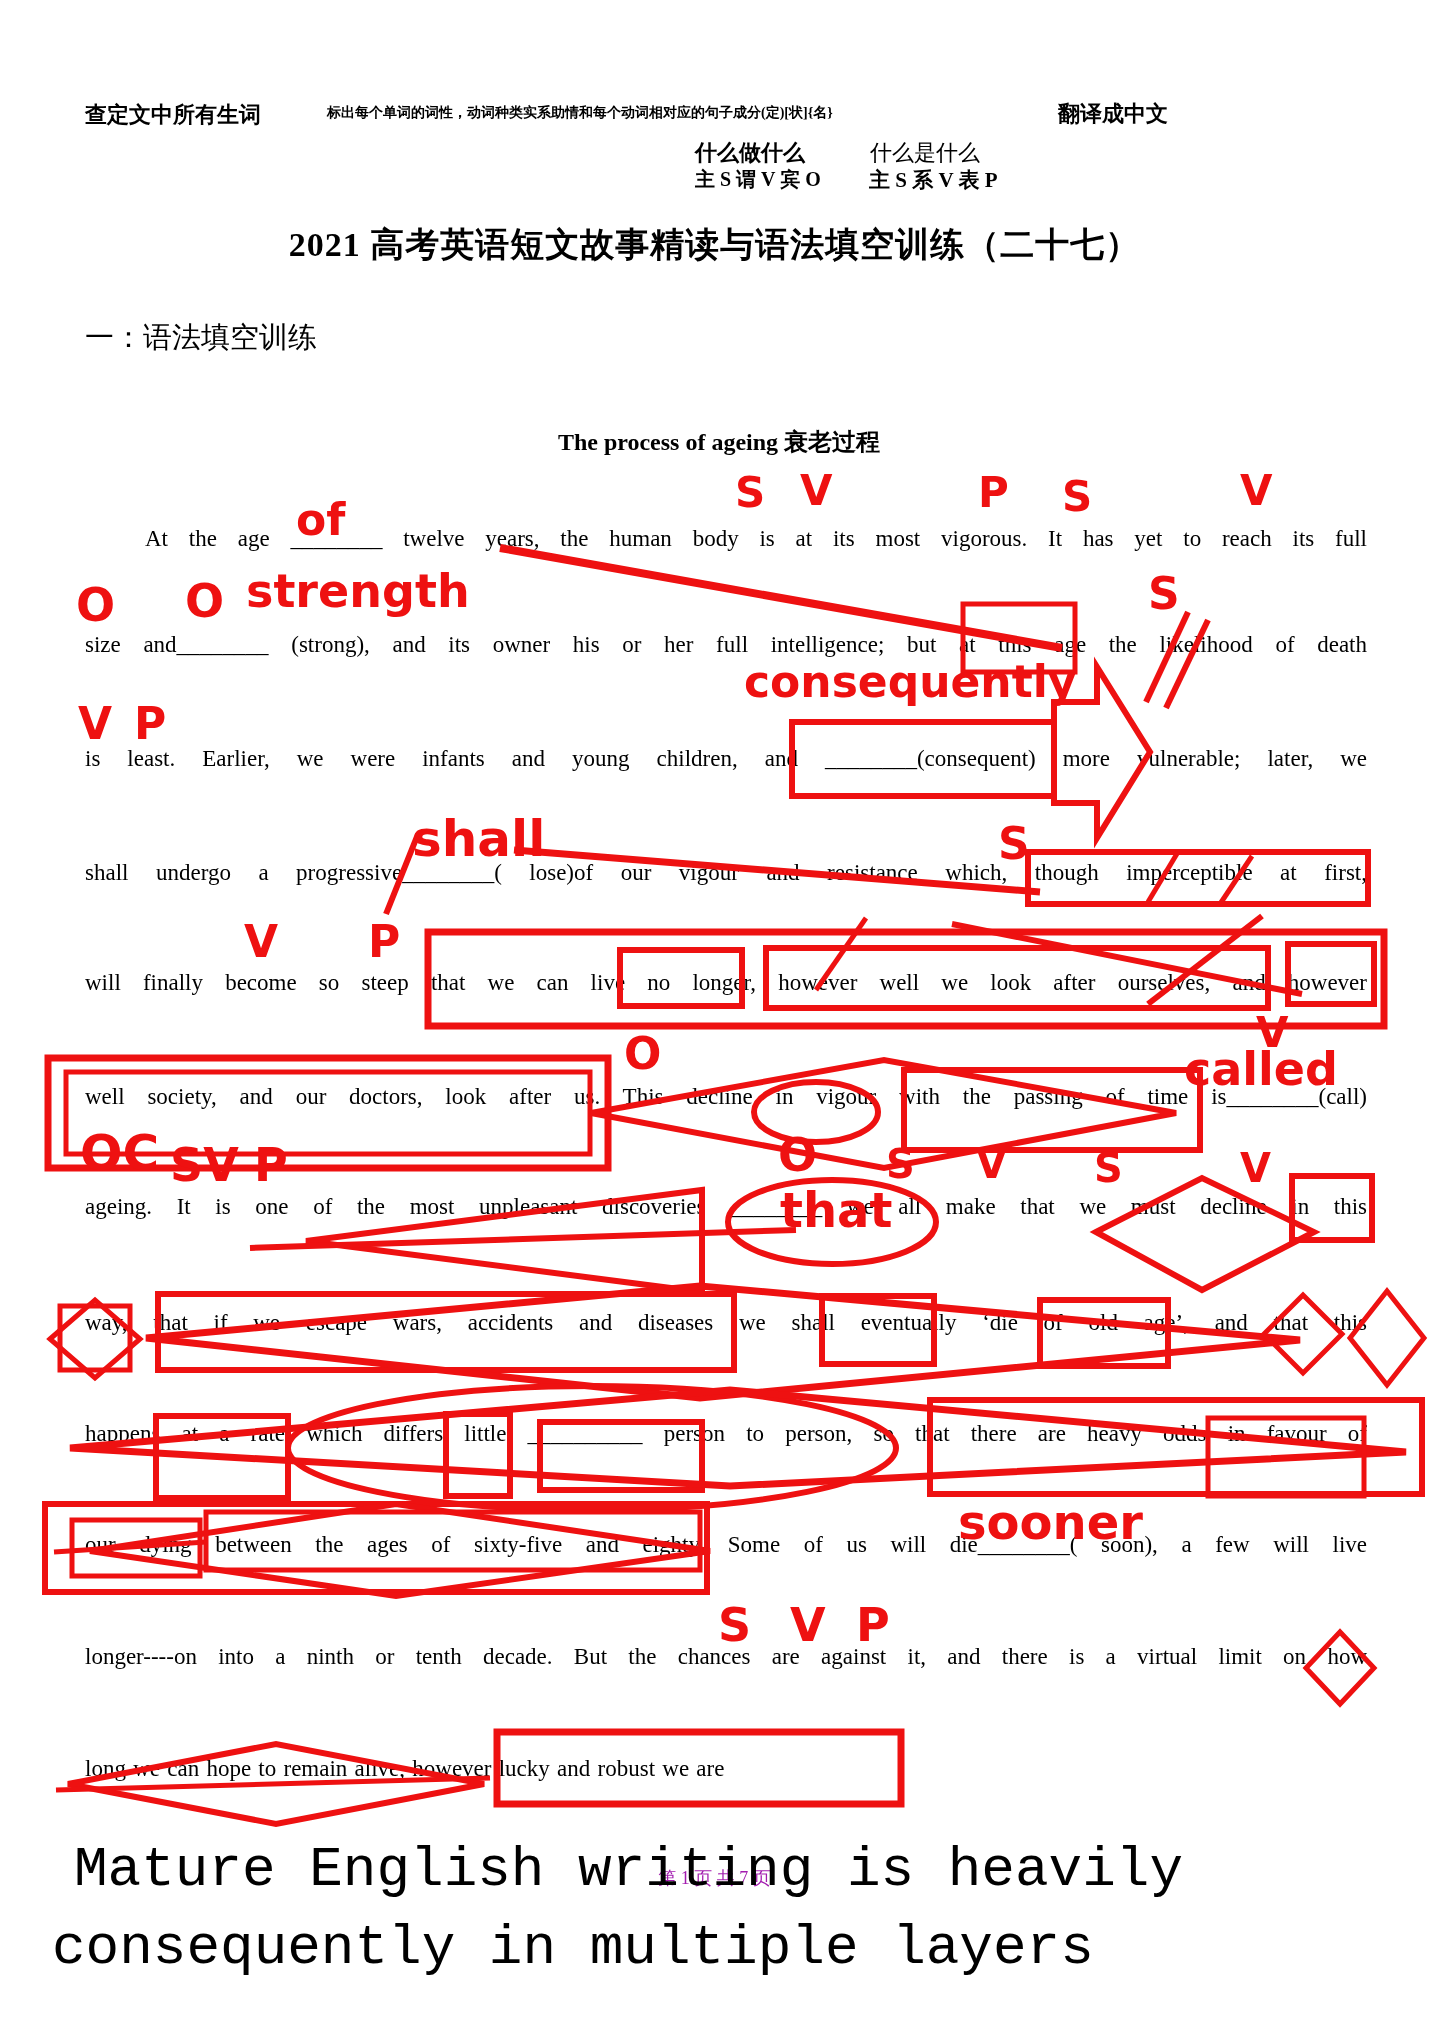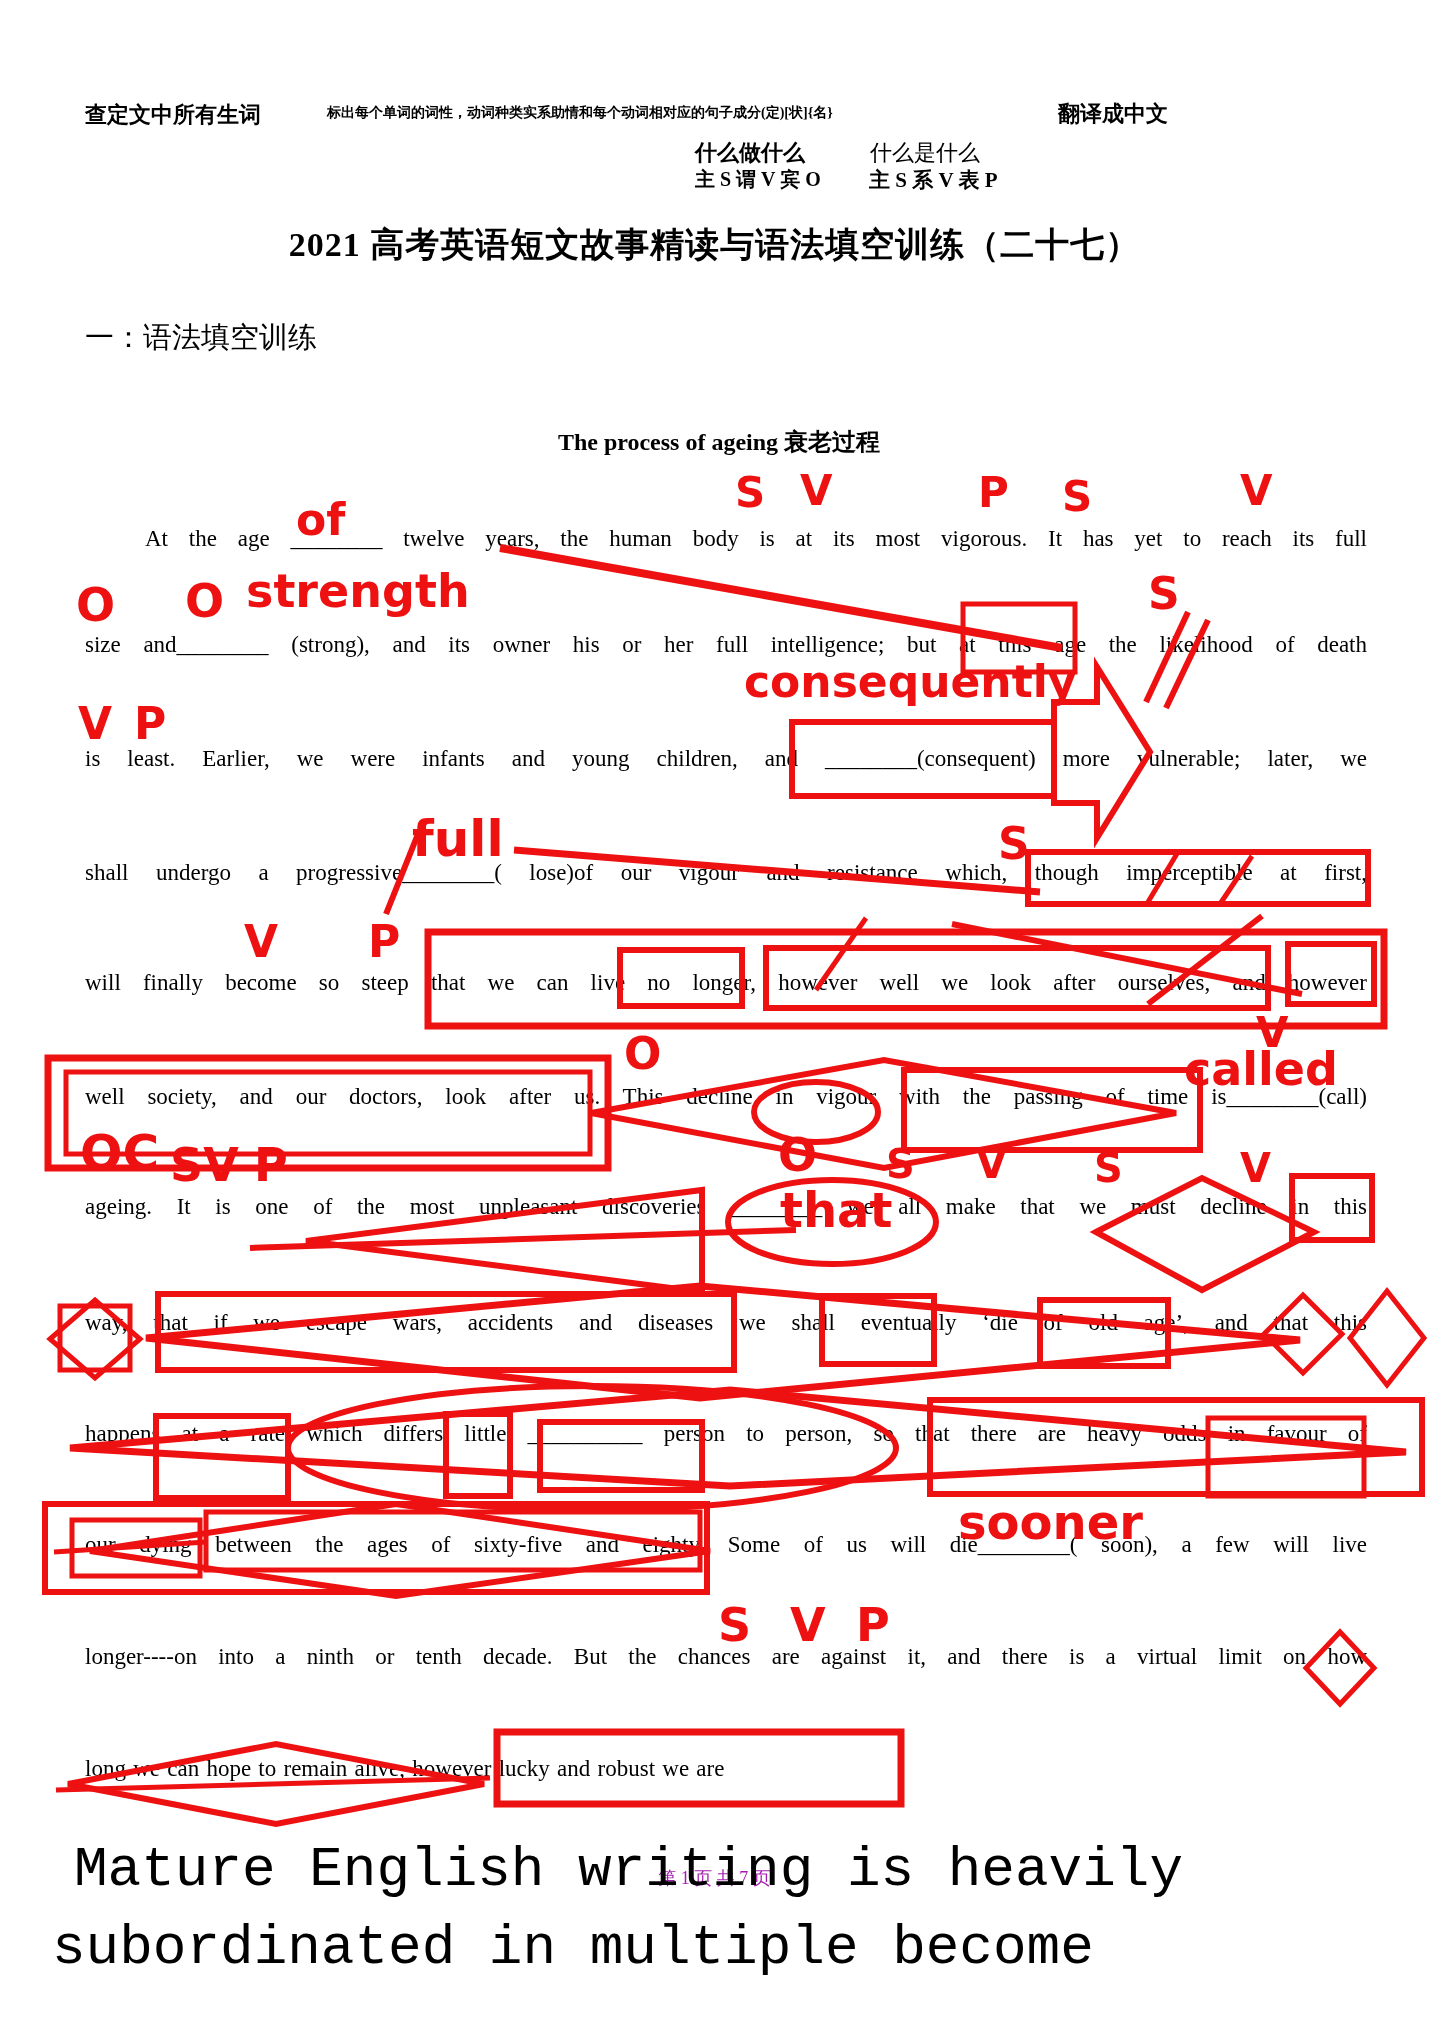--- a/index.html
+++ b/index.html
@@ -130,21 +130,21 @@
   <span class="mark" style="left:978px; top:472px; font-size:42px;">P</span>
   <span class="mark" style="left:1062px; top:476px; font-size:42px;">S</span>
   <span class="mark" style="left:1240px; top:470px; font-size:42px;">V</span>
   <span class="mark" style="left:76px; top:582px; font-size:46px;">O</span>
   <span class="mark" style="left:185px; top:578px; font-size:46px;">O</span>
   <span class="mark" style="left:246px; top:568px; font-size:46px;">strength</span>
   <span class="mark" style="left:1148px; top:572px; font-size:44px;">S</span>
   <span class="mark" style="left:78px; top:702px; font-size:44px;">V</span>
   <span class="mark" style="left:134px; top:702px; font-size:44px;">P</span>
   <span class="mark" style="left:744px; top:660px; font-size:44px;">consequently</span>
-  <span class="mark" style="left:412px; top:814px; font-size:50px;">full</span>
+  <span class="mark" style="left:412px; top:814px; font-size:50px;">shall</span>
   <span class="mark" style="left:998px; top:822px; font-size:44px;">S</span>
   <span class="mark" style="left:244px; top:920px; font-size:44px;">V</span>
   <span class="mark" style="left:368px; top:920px; font-size:44px;">P</span>
   <span class="mark" style="left:624px; top:1032px; font-size:44px;">O</span>
   <span class="mark" style="left:1256px; top:1012px; font-size:42px;">V</span>
   <span class="mark" style="left:1184px; top:1046px; font-size:46px;">called</span>
   <span class="mark" style="left:80px; top:1128px; font-size:50px;">OC</span>
   <span class="mark" style="left:170px; top:1142px; font-size:46px;">SV</span>
   <span class="mark" style="left:254px; top:1142px; font-size:46px;">P</span>
   <span class="mark" style="left:780px; top:1186px; font-size:48px;">that</span>
@@ -154,15 +154,15 @@
   <span class="mark" style="left:1094px; top:1148px; font-size:40px;">S</span>
   <span class="mark" style="left:1240px; top:1148px; font-size:40px;">V</span>
   <span class="mark" style="left:958px; top:1498px; font-size:48px;">sooner</span>
   <span class="mark" style="left:718px; top:1602px; font-size:46px;">S</span>
   <span class="mark" style="left:790px; top:1602px; font-size:46px;">V</span>
   <span class="mark" style="left:856px; top:1602px; font-size:46px;">P</span>
 
   <div class="abs footer">第 1 页 共 7 页</div>
 
   <span class="stamp" style="left:74px; top:1842px;">Mature English writing is heavily</span>
-  <span class="stamp" style="left:52px; top:1920px;">subordinated in multiple become</span>
+  <span class="stamp" style="left:52px; top:1920px;">consequently in multiple layers</span>
 
 </div>
 
 </body></html>

